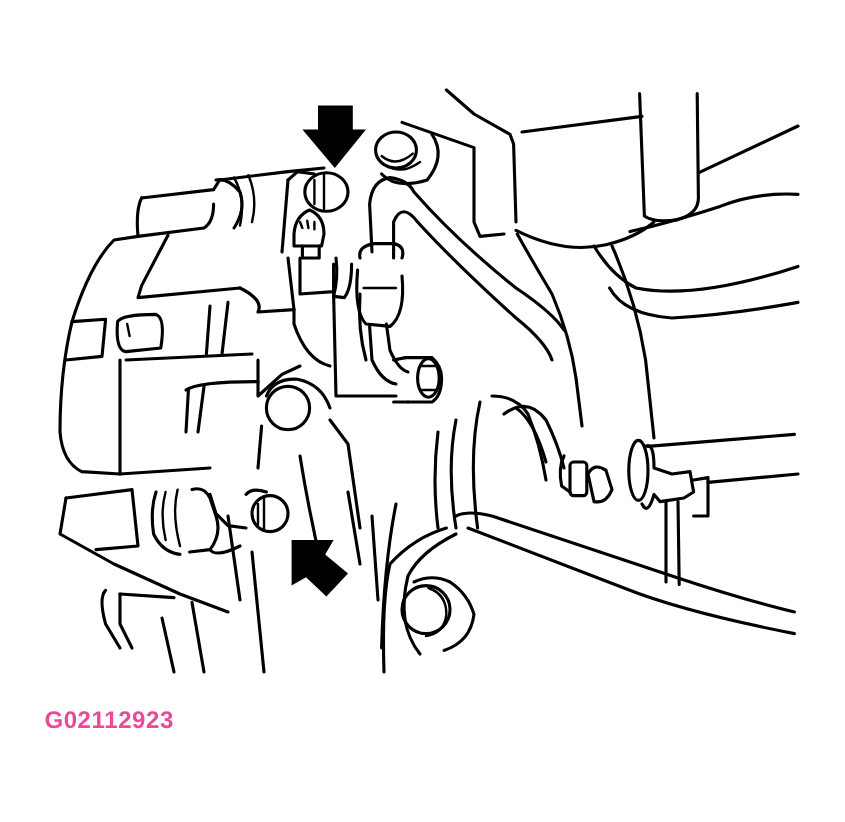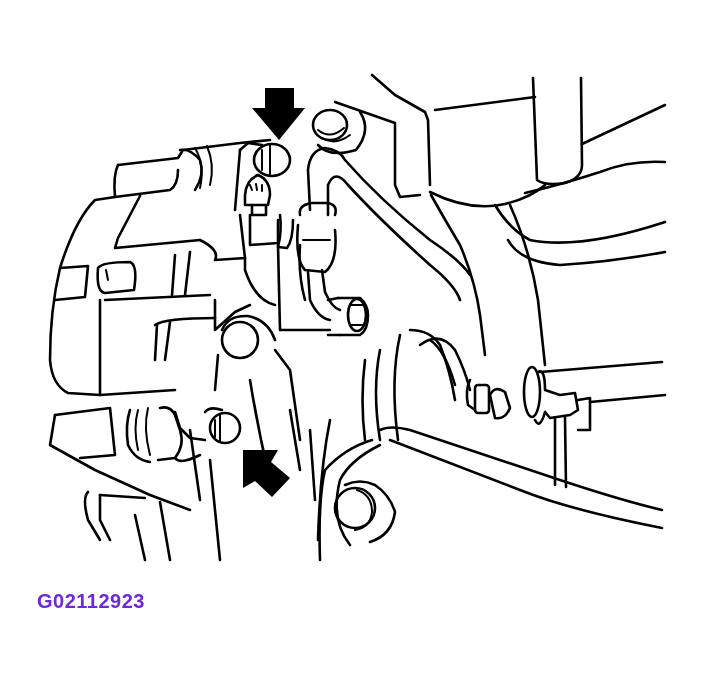--- a/index.html
+++ b/index.html
@@ -2,21 +2,21 @@
 <html><head>
 <meta charset="utf-8">
 <style>
   html, body { margin: 0; padding: 0; background: #ffffff; }
   body { width: 704px; height: 685px; position: relative; overflow: hidden; font-family: "Liberation Sans", sans-serif; }
   #figure { position: absolute; left: 0; top: 0; width: 704px; height: 685px; }
   #figure svg { position: absolute; left: 0; top: 0; }
   .ln { fill: none; stroke: #000; stroke-width: 2.6; stroke-linecap: round; stroke-linejoin: round; }
   .thin { fill: none; stroke: #000; stroke-width: 2; stroke-linecap: round; stroke-linejoin: round; }
   .arrow { fill: #000; stroke: none; }
-  #fig-id { position: absolute; left: 37px; top: 590px; font-size: 20px; font-weight: bold; color: #6d28d9; letter-spacing: 0.5px; }
+  #fig-id { position: absolute; left: 37px; top: 590px; font-size: 20px; font-weight: bold; color: #ec4899; letter-spacing: 0.5px; }
 </style>
 </head>
 <body>
 
 <div id="figure">
 <svg width="704" height="685" viewBox="0 0 704 685">
 
   <g>
     <path class="ln" d="M372 75 L395 95 L425 112 L428 120 L430 185"></path>
     <path class="ln" d="M335 102 L395 123 L395 185 L400 197 L420 195"></path>

